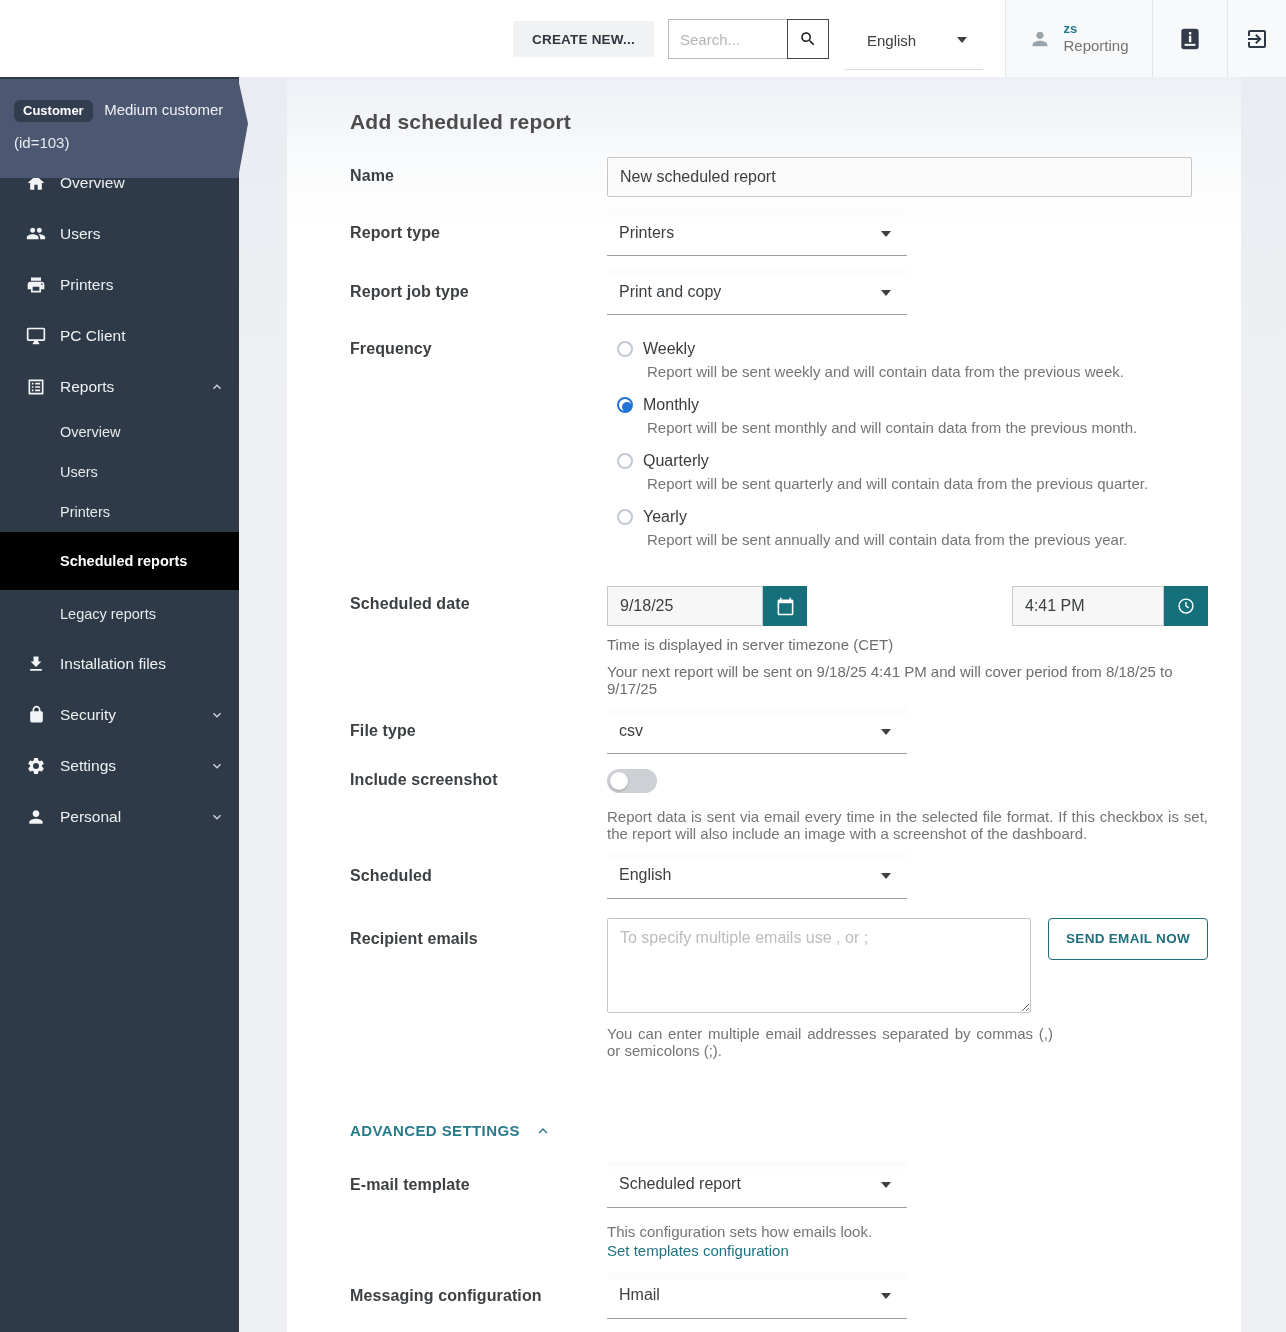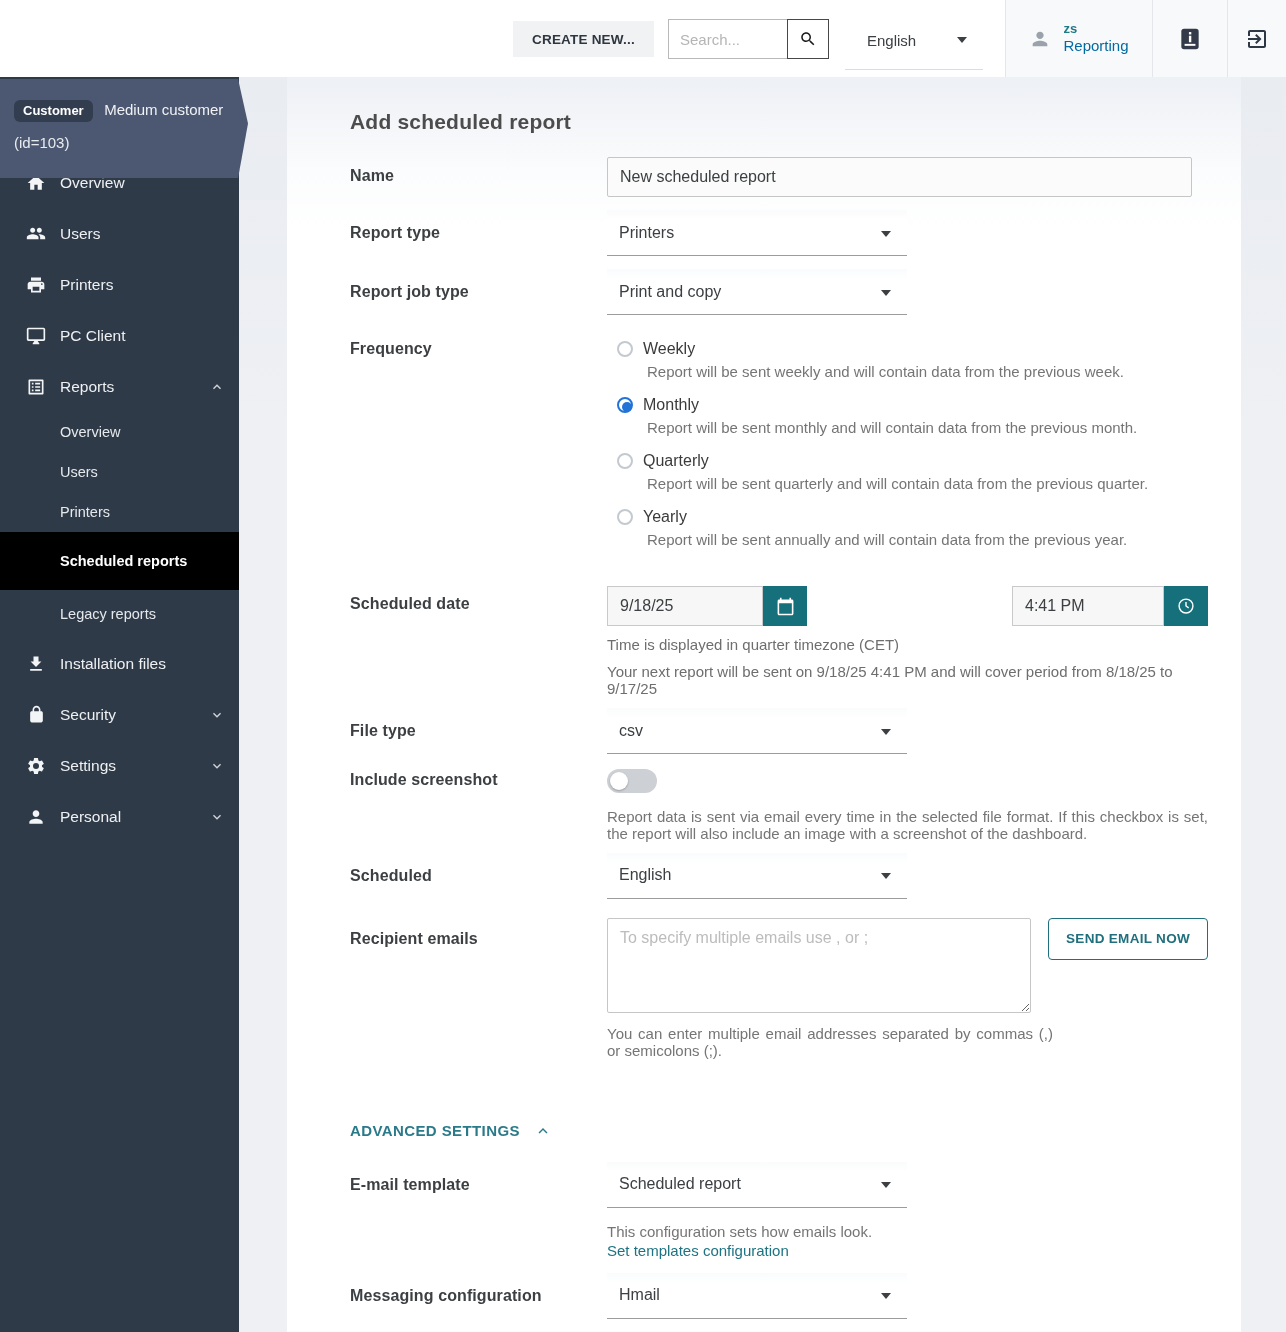--- a/index.html
+++ b/index.html
@@ -35,21 +35,21 @@
   }
   .lang-select .caret { margin-left:auto; }
   .caret { width:0; height:0; border-left:5px solid transparent; border-right:5px solid transparent; border-top:6px solid #3c4043; }
   .header-right { position:absolute; left:1005px; top:0; right:0; bottom:0; background:#f8f9fa; display:flex; }
   .hzone { border-left:1px solid #e4e6e9; display:flex; align-items:center; justify-content:center; cursor:pointer; }
   .hzone.user-zone { width:147px; gap:12px; }
   .hzone.info-zone { width:75px; }
   .hzone.logout-zone { flex:1; }
   .user-text { display:flex; flex-direction:column; line-height:1.15; }
   .user-initials { color:#1e7a87; font-weight:bold; font-size:13px; }
-  .user-name { color:#0369a1; font-size:15px; }
+  .user-name { color:#737373; font-size:15px; }
   
   .sidebar { position:absolute; top:77px; left:0; width:239px; bottom:0; background:#2f3a48; z-index:4; }
   .customer-banner {
     position:absolute; top:79px; left:0; width:248px; height:99px; z-index:5;
     background:#4c5871; color:#fff; padding:21px 14px 0 14px;
     clip-path:polygon(0 0, 96% 0, 100% 45%, 96% 100%, 0 100%);
   }
   .chip { display:inline-block; background:#333d50; border-radius:6px; padding:3px 9px 4px; font-size:13px; font-weight:bold; color:#fff; }
   .cust-name { font-size:15px; color:#f0f2f5; margin-left:7px; }
   .cust-id { margin-top:12px; font-size:15px; color:#e8ebf0; }
@@ -421,21 +421,21 @@
           <button class="dt-btn">
             <span>
               <svg width="20" height="20" viewBox="0 0 24 24" fill="none" stroke="#ffffff" stroke-width="1.7">
                   <circle cx="12" cy="12" r="8.3"></circle>
                   <path d="M12 7.2V12l3.2 2.2"></path>
                 </svg>
             </span>
           </button>
         </div>
       </div>
-      <div class="note">Time is displayed in quarter timezone (CET)</div>
+      <div class="note">Time is displayed in server timezone (CET)</div>
       <div class="note">Your next report will be sent on 9/18/25 4:41 PM and will cover period from 8/18/25 to 9/17/25</div>
     </div>
   </div>
 
   <div class="row row-select" style="margin-top:11px;">
     <div class="flabel">File type</div>
     <div class="select">
       <span>csv</span>
       <span class="caret"></span>
     </div>

